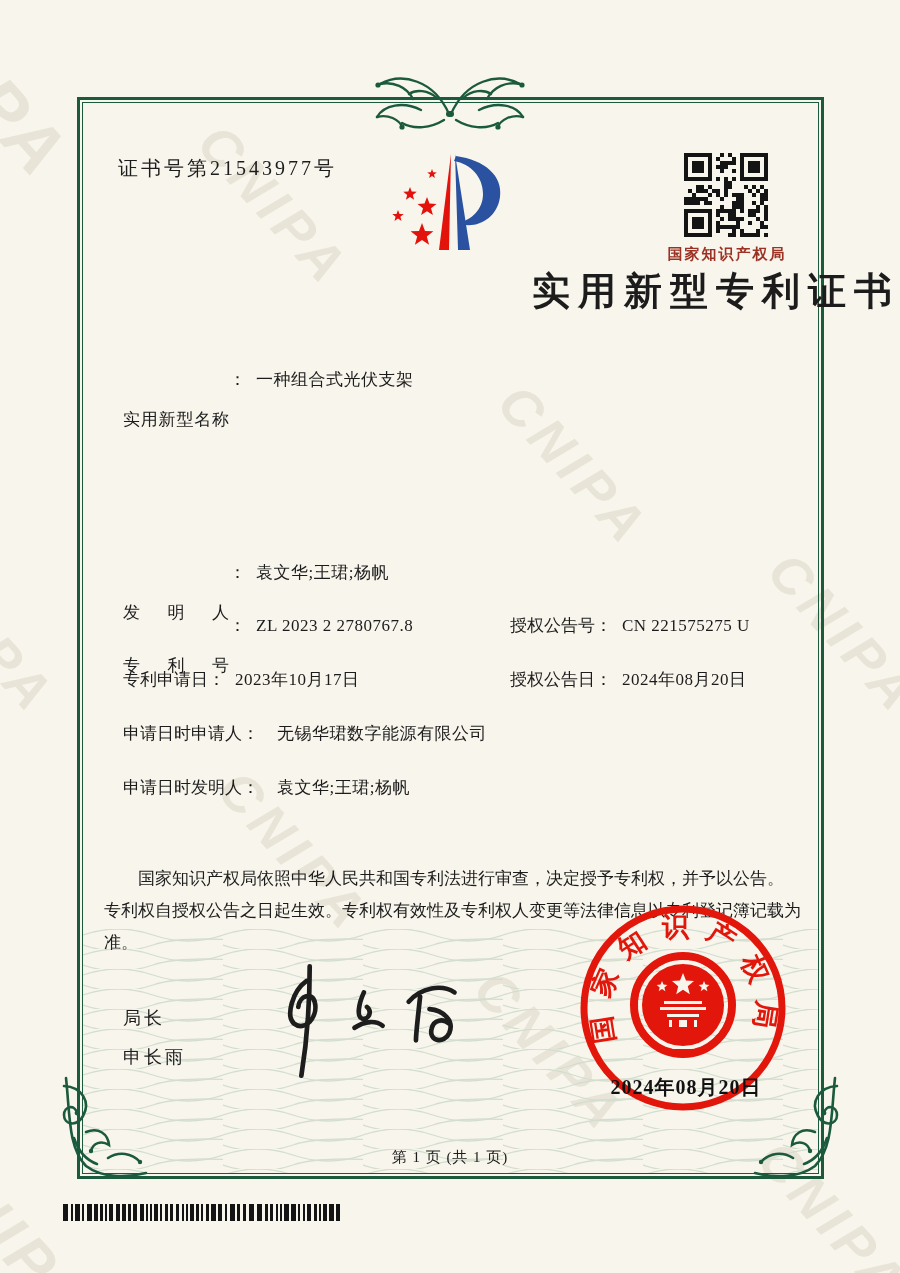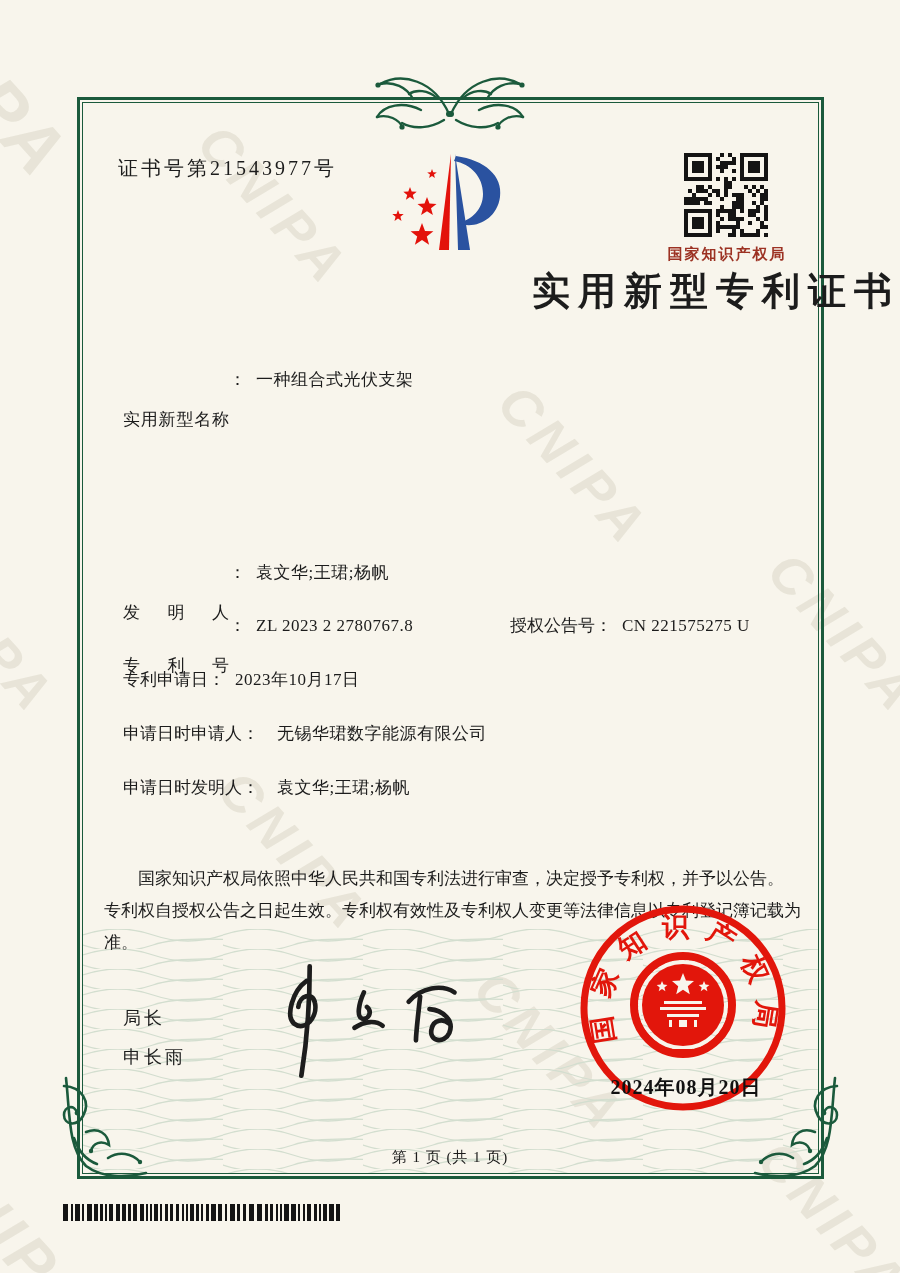--- a/index.html
+++ b/index.html
@@ -593,20 +593,21 @@
   </div>
   <div class="frow" style="top:193px;">
     <span class="flabel">发明人</span><span class="fcolon">：</span><span class="fval">袁文华;王珺;杨帆</span>
   </div>
   <div class="frow" style="top:246px;width:690px;">
     <span class="flabel">专利号</span><span class="fcolon">：</span><span class="fval">ZL 2023 2 2780767.8</span>
     <span class="rcol"><span>授权公告号</span><span class="fcolon">：</span><span class="fval">CN 221575275 U</span></span>
   </div>
   <div class="frow" style="top:300px;width:690px;">
     <span>专利申请日</span><span class="fcolon">：</span><span class="fval">2023年10月17日</span>
+    <span class="rcol"><span>授权公告日</span><span class="fcolon">：</span><span class="fval">2024年08月20日</span></span>
   </div>
   <div class="frow" style="top:408px;">
     <span>申请日时发明人</span><span class="fcolon">：</span><span class="fval" style="margin-left:8px;">袁文华;王珺;杨帆</span>
   </div>
   <div class="frow" style="top:354px;">
     <span>申请日时申请人</span><span class="fcolon">：</span><span class="fval" style="margin-left:8px;">无锡华珺数字能源有限公司</span>
   </div>
 </div>
 
 <div class="statement">

